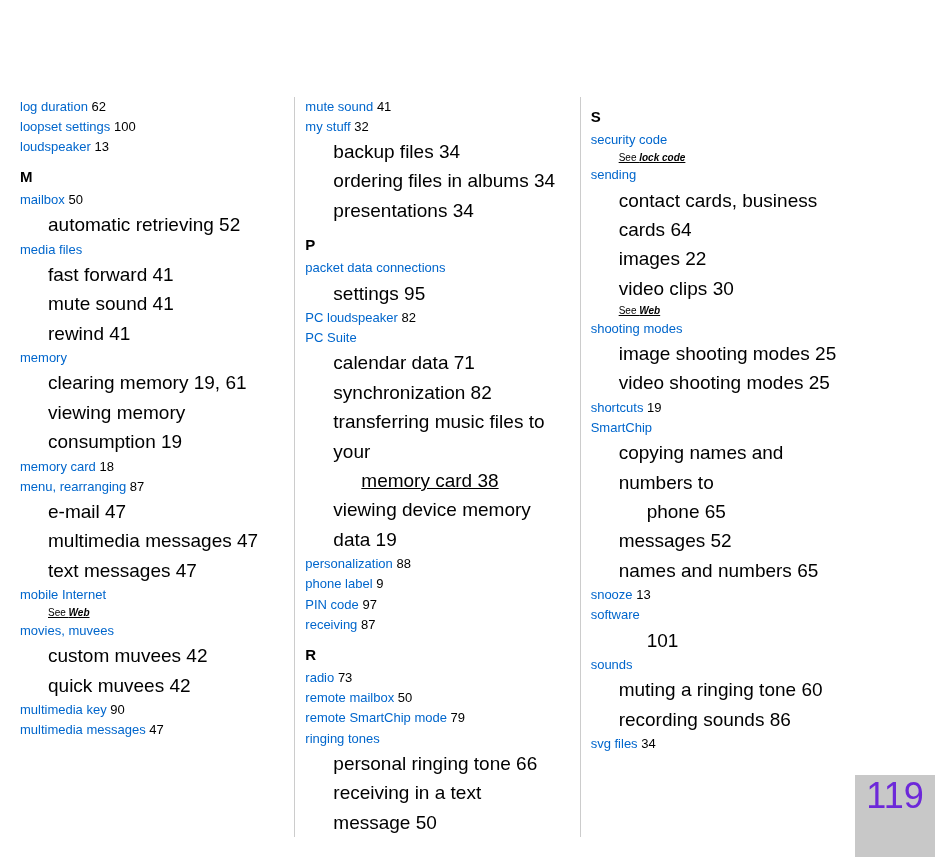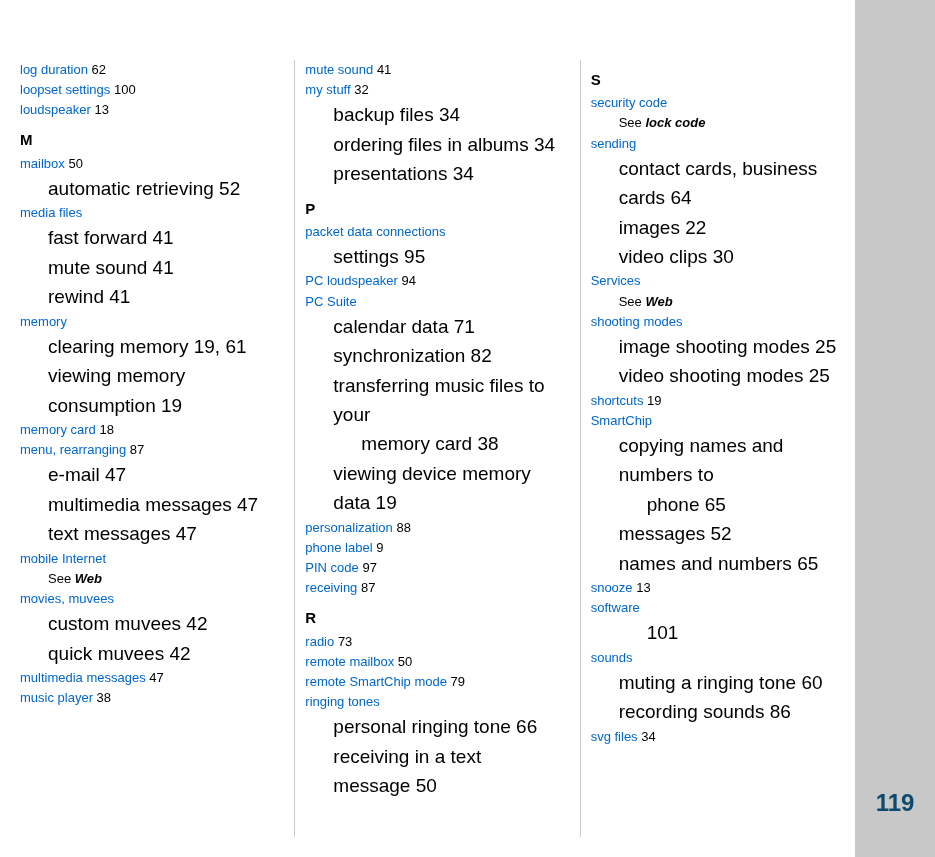--- a/index.html
+++ b/index.html
@@ -12,20 +12,21 @@
       color: #000000;
       overflow: hidden;
       position: relative;
     }
 
     .page-container {
       display: flex;
       width: 935px;
       height: 857px;
       position: relative;
+      align-items: flex-end;
     }
 
     .content-area {
       flex: 1;
       display: flex;
       flex-direction: row;
       padding: 60px 0 20px 20px;
     }
 
     .column {
@@ -64,42 +65,43 @@
       line-height: 1.55;
     }
 
     .sub-entry-text {
       color: #000;
     }
 
     .see-entry {
       padding-left: 28px;
       display: block;
-      font-size: 13px;
+      font-size: 10px;
       line-height: 1.55;
+      text-decoration: underline;
     }
 
     .italic {
       font-style: italic;
       font-weight: bold;
     }
 
     .page-number-tab {
       width: 80px;
       background: #c8c8c8;
       display: flex;
       align-items: flex-end;
       justify-content: center;
       padding-bottom: 40px;
     }
 
     .page-number {
-      font-size: 24px;
-      font-weight: bold;
-      color: #0c4a6e;
+      font-size: 36px;
+      font-weight: normal;
+      color: #6d28d9;
       writing-mode: horizontal-tb;
     }
 
     .col-divider {
       width: 1px;
       background: #ccc;
       margin: 0 10px;
       align-self: stretch;
     }
   </style>
@@ -177,27 +179,27 @@
       <span class="index-entry">
         <a class="entry-link">movies, muvees</a>
       </span>
       <span class="sub-entry">
         <span class="sub-entry-text">custom muvees  42</span>
       </span>
       <span class="sub-entry">
         <span class="sub-entry-text">quick muvees  42</span>
       </span>
       <span class="index-entry">
+        <a class="entry-link">multimedia key</a>
+        <span class="entry-number">  90</span>
+      </span>
+      <span class="index-entry">
         <a class="entry-link">multimedia messages</a>
         <span class="entry-number">  47</span>
       </span>
-      <span class="index-entry">
-        <a class="entry-link">music player</a>
-        <span class="entry-number">  38</span>
-      </span>
     </div>
 
     <div class="col-divider"></div>
 
     <div class="column">
       <span class="index-entry">
         <a class="entry-link">mute sound</a>
         <span class="entry-number">  41</span>
       </span>
       <span class="index-entry">
@@ -215,35 +217,35 @@
       </span>
       <div class="section-letter">P</div>
       <span class="index-entry">
         <a class="entry-link">packet data connections</a>
       </span>
       <span class="sub-entry">
         <span class="sub-entry-text">settings  95</span>
       </span>
       <span class="index-entry">
         <a class="entry-link">PC loudspeaker</a>
-        <span class="entry-number">  94</span>
+        <span class="entry-number">  82</span>
       </span>
       <span class="index-entry">
         <a class="entry-link">PC Suite</a>
       </span>
       <span class="sub-entry">
         <span class="sub-entry-text">calendar data  71</span>
       </span>
       <span class="sub-entry">
         <span class="sub-entry-text">synchronization  82</span>
       </span>
       <span class="sub-entry">
         <span class="sub-entry-text">transferring music files to your</span>
       </span>
-      <span class="sub-entry" style="padding-left:56px;">
+      <span class="sub-entry" style="padding-left:56px;text-decoration:underline;">
         <span class="sub-entry-text">memory card  38</span>
       </span>
       <span class="sub-entry">
         <span class="sub-entry-text">viewing device memory data  19</span>
       </span>
       <span class="index-entry">
         <a class="entry-link">personalization</a>
         <span class="entry-number">  88</span>
       </span>
       <span class="index-entry">
@@ -296,23 +298,20 @@
         <a class="entry-link">sending</a>
       </span>
       <span class="sub-entry">
         <span class="sub-entry-text">contact cards, business cards  64</span>
       </span>
       <span class="sub-entry">
         <span class="sub-entry-text">images  22</span>
       </span>
       <span class="sub-entry">
         <span class="sub-entry-text">video clips  30</span>
-      </span>
-      <span class="index-entry">
-        <a class="entry-link">Services</a>
       </span>
       <span class="see-entry">
         <span>See <span class="italic">Web</span></span>
       </span>
       <span class="index-entry">
         <a class="entry-link">shooting modes</a>
       </span>
       <span class="sub-entry">
         <span class="sub-entry-text">image shooting modes  25</span>
       </span>

